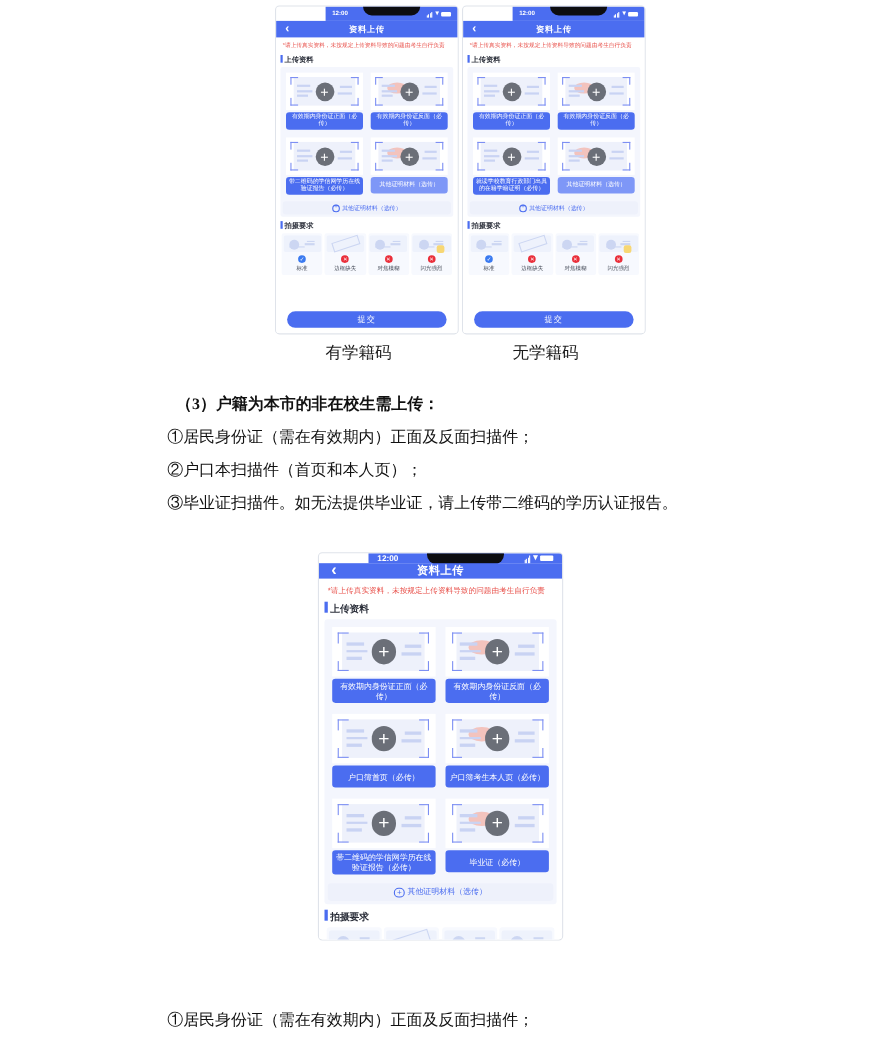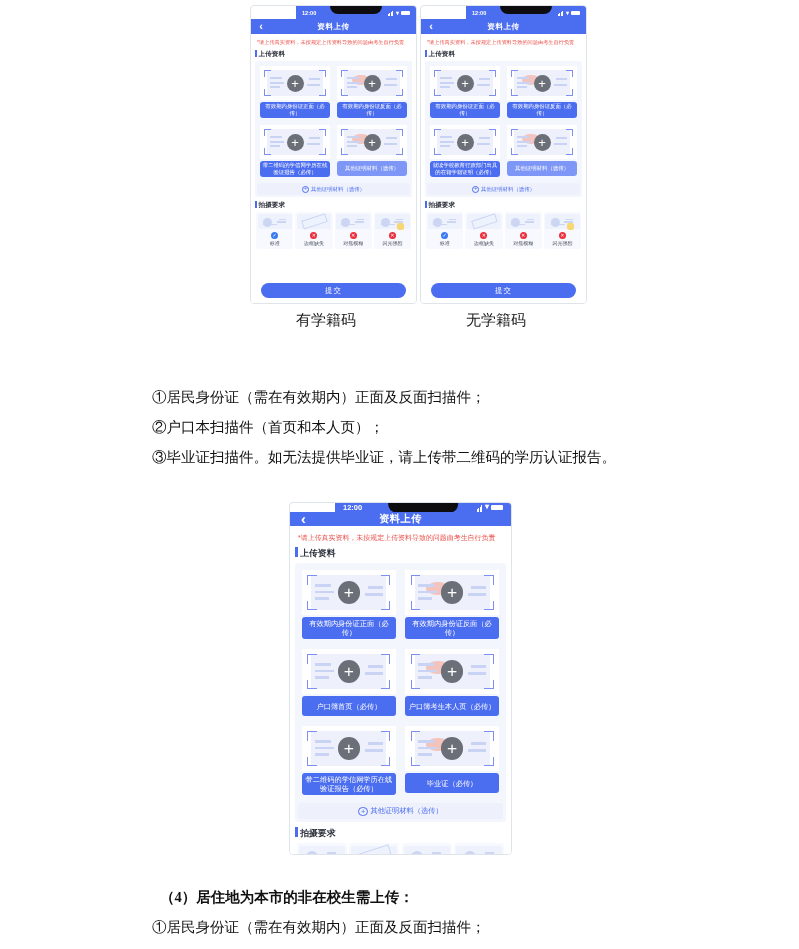--- a/index.html
+++ b/index.html
@@ -440,20 +440,21 @@
         </div>
 
       <div style="flex:1;"></div>
       <div class="submit" style="height:15px;font-size:7.4px;margin:4px 6px 2px;">提交</div>
     </div>
     </div>
 
   <div class="caption" style="left:296px; top:311px;">有学籍码</div>
   <div class="caption" style="left:466px; top:311px;">无学籍码</div>
 
+  <div class="para bold" style="left:160px; top:358px;">（3）户籍为本市的非在校生需上传：</div>
   <div class="para" style="left:152px; top:388px;">①居民身份证（需在有效期内）正面及反面扫描件；</div>
   <div class="para" style="left:152px; top:448px;">③毕业证扫描件。如无法提供毕业证，请上传带二维码的学历认证报告。</div>
   <div class="para" style="left:152px; top:418px;">②户口本扫描件（首页和本人页）；</div>
 
   <div id="phone-c" style="position:absolute; left:289px; top:502px; width:223px; height:353px;" class="phone">
     <div class="statusbar" style="height:17.42px;padding:0 8.040000000000001px;font-size:7.504px;">
       <div class="notch" style="width:69.68px;height:10.05px;"></div>
       <span class="sb-time">12:00</span>
       <span class="sb-icons">
         <span class="sig">
@@ -627,16 +628,15 @@
       </div>
 
     </div>
         </div>
 
       <div style="flex:1;"></div>
 
     </div>
     </div>
 
-  <div class="para bold" style="left:160px; top:888px;">（4）居住地为本市的非在校生需上传：</div>
   <div class="para" style="left:152px; top:918px;">①居民身份证（需在有效期内）正面及反面扫描件；</div>
 
 </div>
 
 </body></html>

